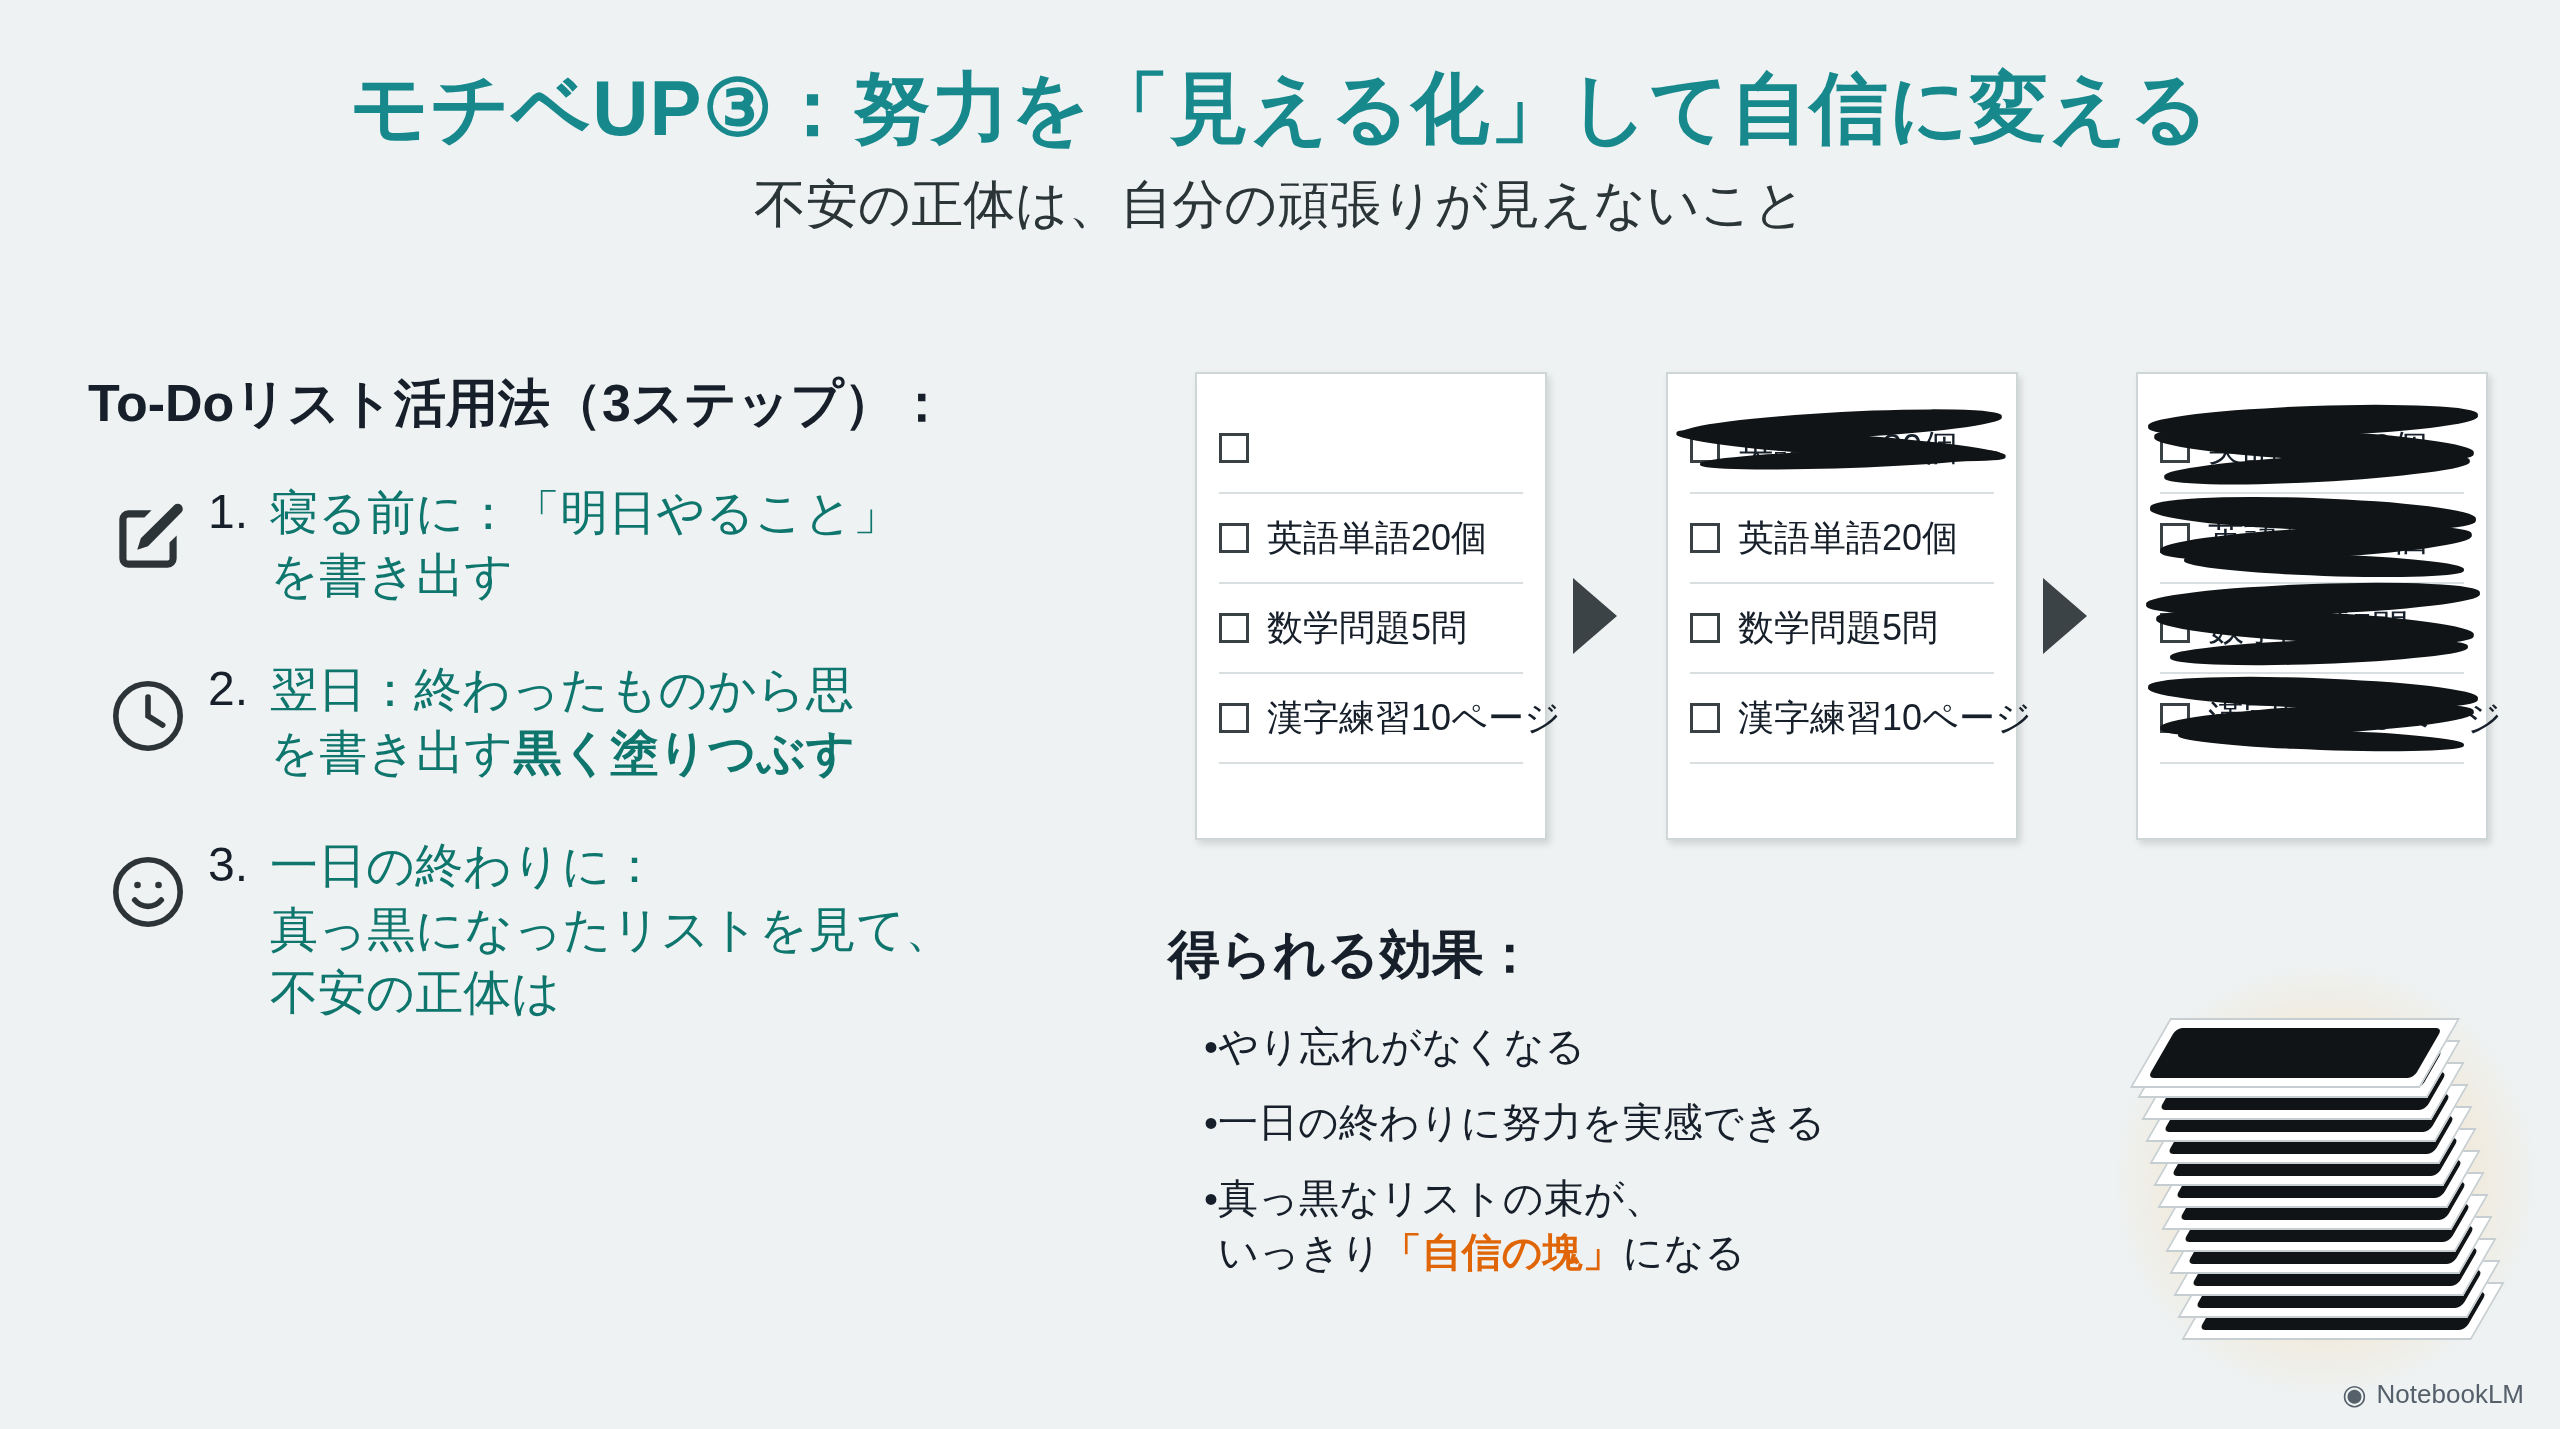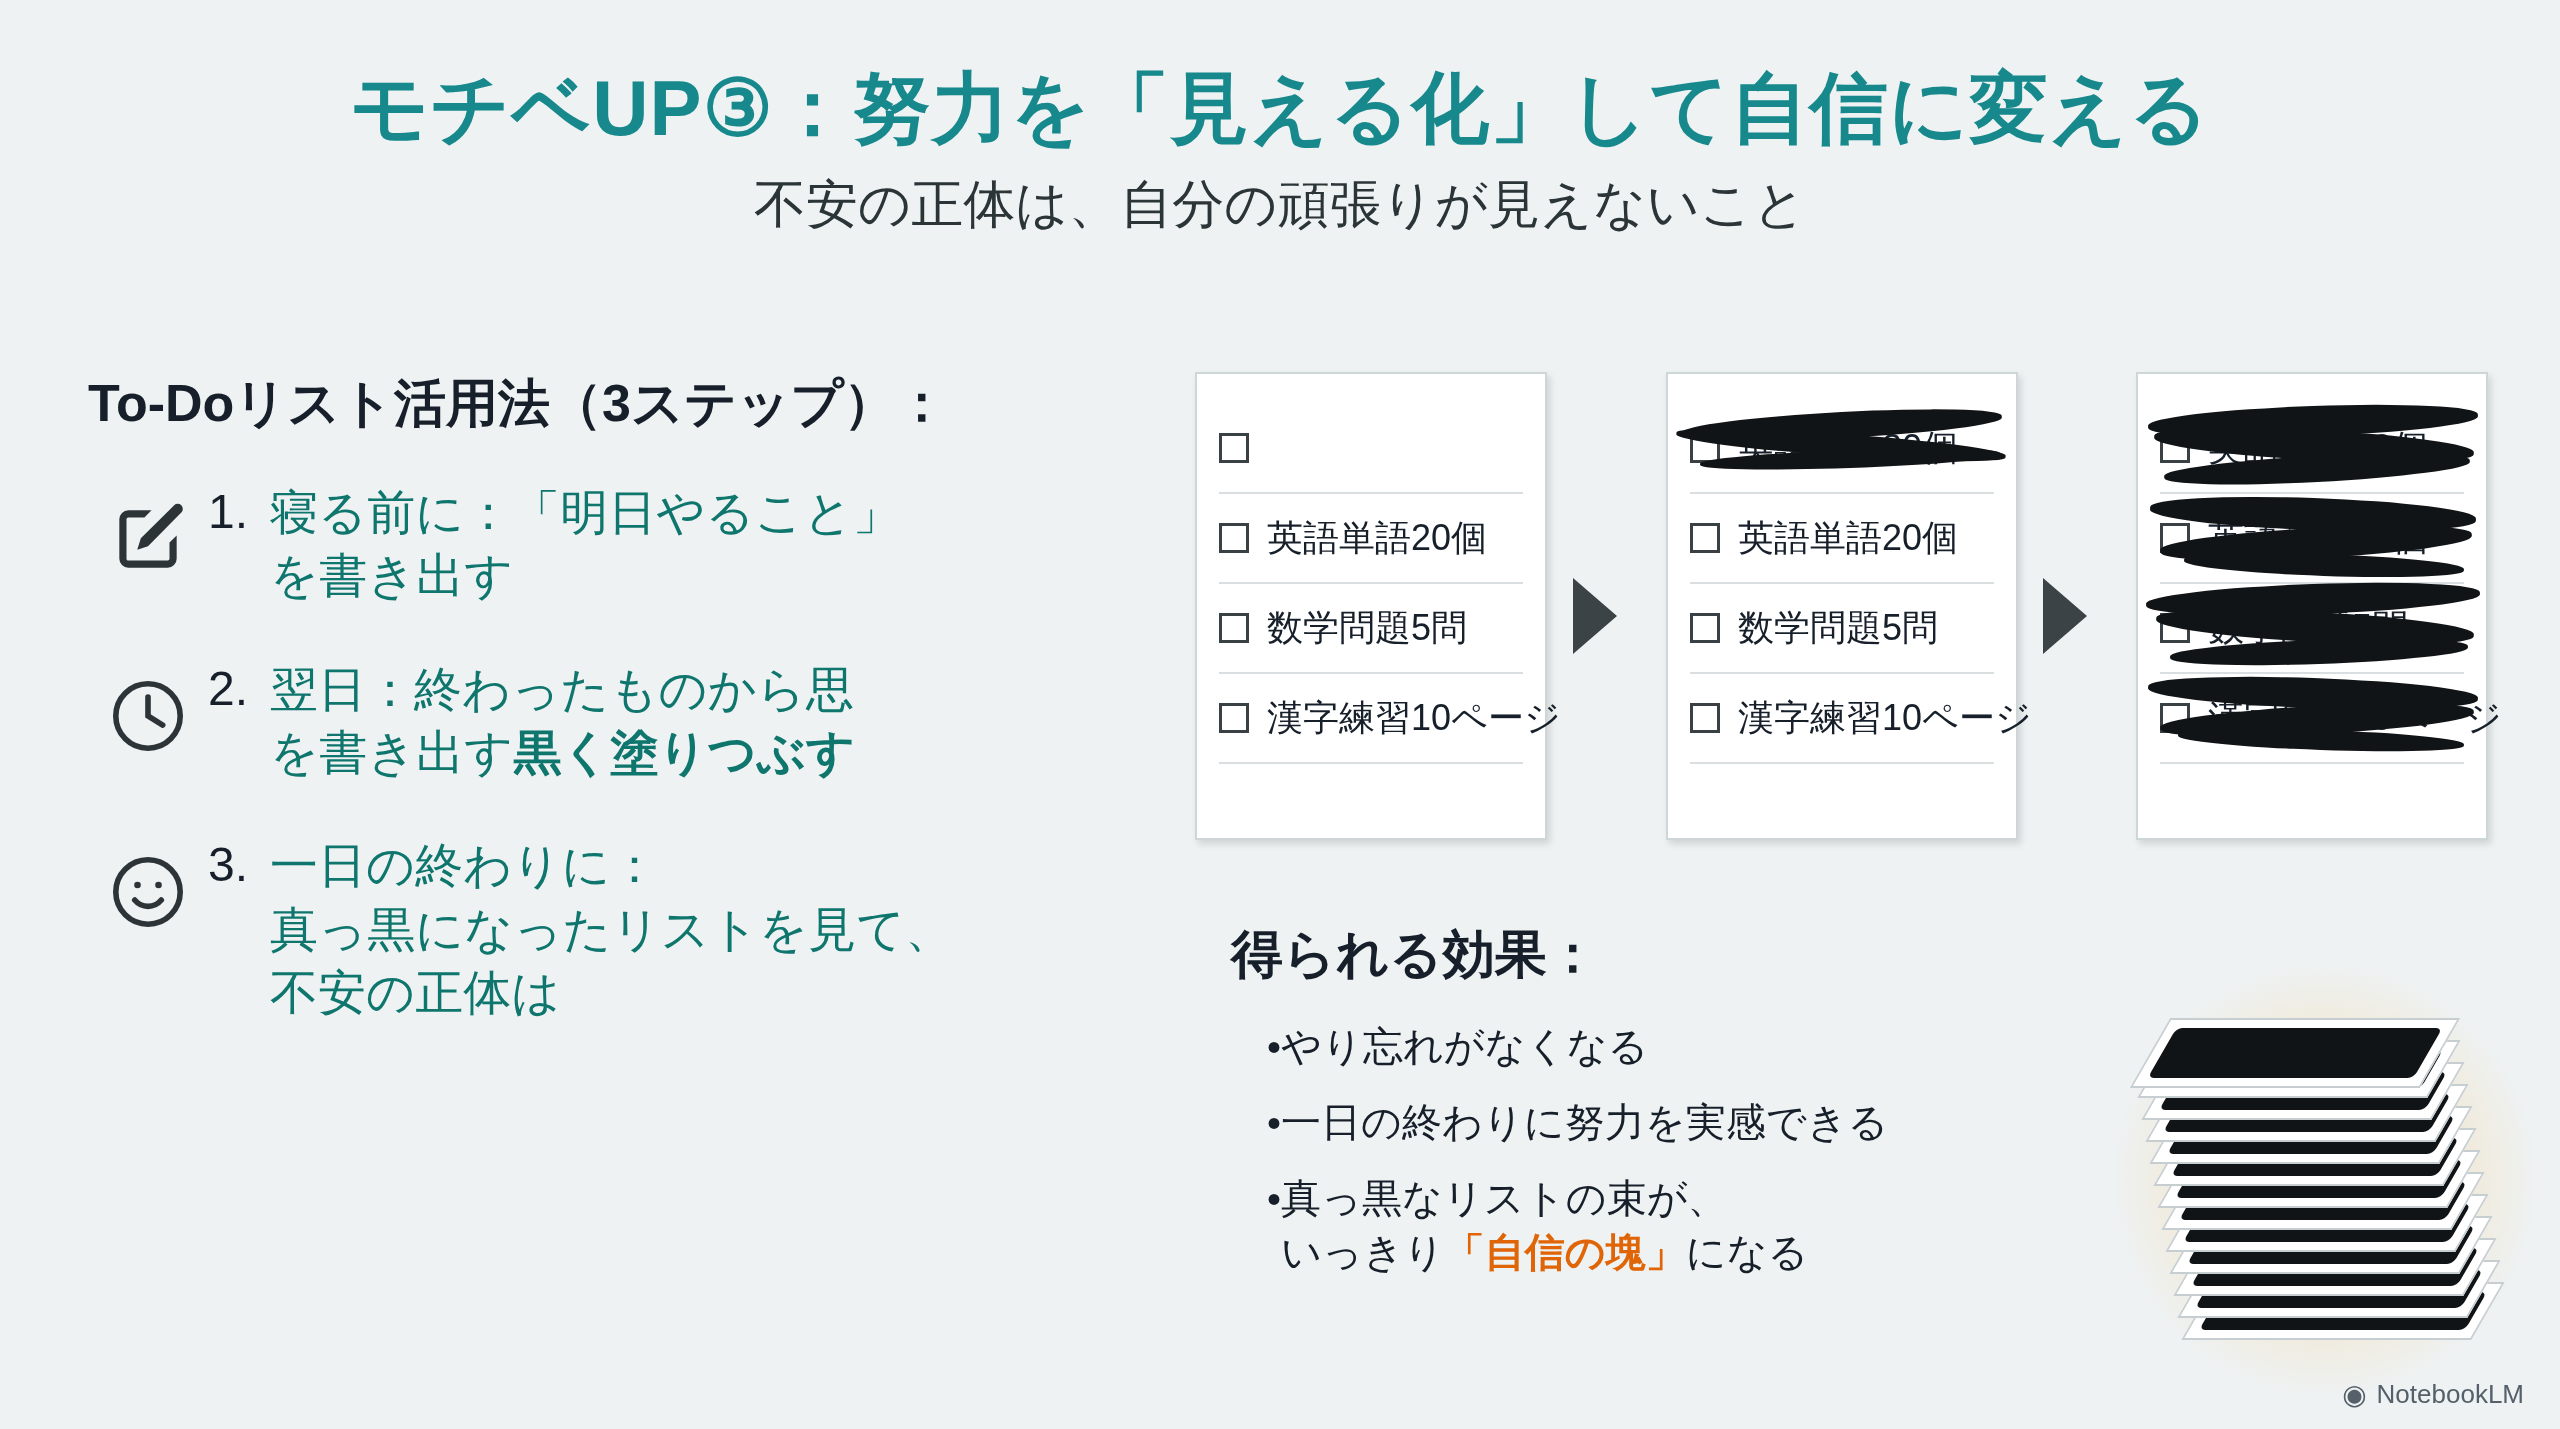--- a/index.html
+++ b/index.html
@@ -131,21 +131,21 @@
     border-bottom: 38px solid transparent;
     border-left: 44px solid #3c4347;
     top: 578px;
   }
   #arrow1 { left: 1573px; }
   #arrow2 { left: 2043px; }
 
   
   #effects {
     position: absolute;
-    top: 920px; left: 1231px; width: 1030px;
+    top: 920px; left: 1168px; width: 1030px;
   }
   #effects-heading {
     font-size: 52px;
     font-weight: bold;
     color: #17202a;
     margin-bottom: 30px;
     white-space: nowrap;
   }
   .bullet-row {
     display: flex;

